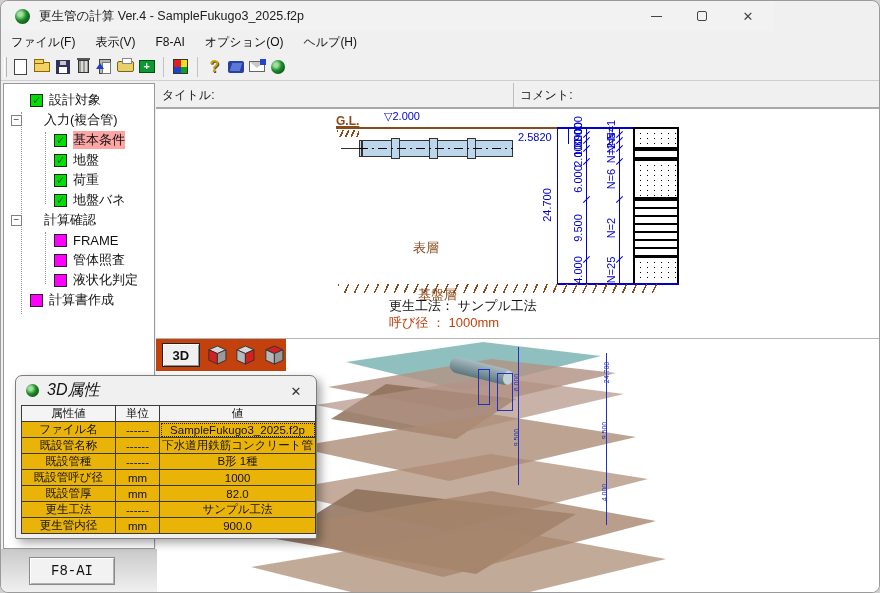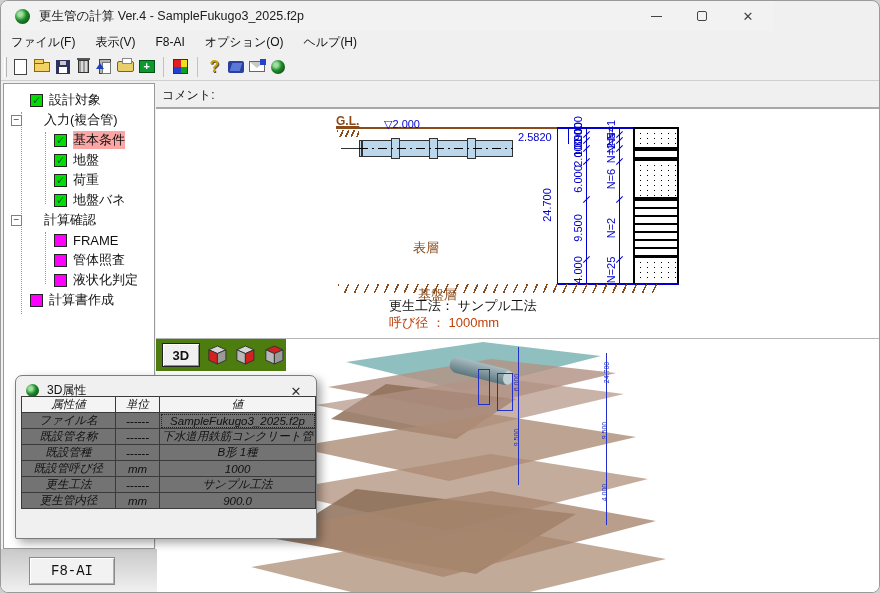--- a/index.html
+++ b/index.html
@@ -85,40 +85,40 @@
   .brown { color:#8a4a1a; }
   .dimtext { font-size:11px; color:#0000d0; white-space:nowrap; }
   .rot { transform:rotate(-90deg); transform-origin:center center; text-align:center; }
   .vline { width:1px; background:#0000d0; }
   .tick { width:9px; height:1px; background:#0000d0; transform:rotate(-45deg); }
   .pat-dots { background-image:radial-gradient(#000 0.8px, transparent 0.9px); background-size:7px 5px; background-position:2px 2px; }
   .pat-lines { background-image:repeating-linear-gradient(to bottom, #000 0 2px, transparent 2px 8px); }
 
   
   #view-pane { position:absolute; left:155px; top:337px; width:725px; height:256px; background:#fff; border-top:1px solid #b5b5b5; overflow:hidden; }
-  #view-toolbar { position:absolute; left:0; top:0; width:130px; height:32px; background:#4d7c0f; display:flex; align-items:center; gap:6px; padding-left:6px; }
+  #view-toolbar { position:absolute; left:0; top:0; width:130px; height:32px; background:#c2410c; display:flex; align-items:center; gap:6px; padding-left:6px; }
   #btn3d { width:38px; height:24px; background:#f0f0f0; border:1px solid #222; box-shadow:inset 1px 1px 0 #fff, inset -1px -1px 0 #909090;
            font-size:13px; font-weight:bold; display:flex; align-items:center; justify-content:center; }
   .cube { width:23px; height:23px; }
   .plane { position:absolute; left:0; top:0; width:725px; height:256px; }
   .pipe3d { position:absolute; left:293px; top:24px; width:64px; height:16px; border-radius:8px;
             background:linear-gradient(to bottom,#a9bcc2,#5c767e); transform:rotate(14deg); }
   .pipe3d:after { content:""; position:absolute; right:-1px; top:1px; width:10px; height:14px; border-radius:50%; background:#c2d2d6; }
   .bluebox { position:absolute; border:1px solid #2230c8; }
   .v3line { position:absolute; width:1px; background:#2230c8; }
   .tinylab { position:absolute; font-size:7px; color:#2230c8; transform:rotate(-90deg); white-space:nowrap; }
 
   
   #dialog { position:absolute; left:14px; top:374px; width:302px; height:164px; background:#f0f0f0;
             border:1px solid #7c7c7c; border-radius:7px 7px 2px 2px; box-shadow:4px 4px 10px rgba(0,0,0,.35); }
   #dlg-title { position:absolute; left:0; top:0; width:100%; height:28px; display:flex; align-items:center; padding-left:10px; }
   #dlg-icon { width:13px; height:13px; border-radius:50%;
               background:radial-gradient(circle at 35% 35%, #9fe0a0 0 15%, #1f8a2a 45%, #063d0c 95%); margin-right:8px; }
   #dlg-close { position:absolute; right:10px; top:5px; width:20px; height:20px; display:flex; align-items:center; justify-content:center; font-size:13px; color:#333; }
-  #dlg-table { position:absolute; left:5px; top:20px; border-collapse:collapse; background:#737373;font-style:italic; }
+  #dlg-table { position:absolute; left:5px; top:29px; border-collapse:collapse; background:#eab308; }
   #dlg-table td, #dlg-table th { border:1px solid #3a3a3a; font-size:11.5px; font-weight:normal;
             text-align:center; height:16px; padding:0 2px; white-space:nowrap; }
   #dlg-table th { background:#f4f4f4; }
   .c1 { width:96px; } .c2 { width:46px; } .c3 { width:146px; }
   .focuscell { outline:1px dotted #222; outline-offset:-2px; }
 </style>
 </head>
 <body>
 
 <div id="app">
@@ -236,40 +236,43 @@
       <span class="cb cb-mag"></span>
       <span>液状化判定</span>
     </div>
     <div class="trow ind1">
       <span class="cb cb-mag"></span>
       <span>計算書作成</span>
     </div>
   </div>
 
   <div id="hdr-fields">
+    <div class="hdr-cell" id="hdr-title">
+        <span>タイトル:</span>
+      </div>
     <div class="hdr-cell" id="hdr-comment">
         <span>コメント:</span>
       </div>
   </div>
 
   <div id="draw-pane">
     <span class="abs brown" style="left:180px; top:5px; font-size:12px; font-weight:bold; text-decoration:underline;">G.L.</span>
     <div class="abs" style="left:181px; top:21px; width:22px; height:7px; background:repeating-linear-gradient(115deg,#8a4a1a 0 1.5px,transparent 1.5px 5px);"></div>
     <div class="abs" style="left:180px; top:18px; width:221px; height:2px; background:#8a4a1a;"></div>
     <div class="abs" style="left:401px; top:18px; width:78px; height:2px; background:#0000d0;"></div>
 
     <div class="abs" style="left:185px; top:39px; width:18px; height:1px; background:#333;"></div>
     <div class="abs" style="left:203px; top:31px; width:154px; height:17px; background:#bcd6ec; border:1px solid #333;"></div>
     <div class="abs" style="left:205px; top:31px; width:2px; height:17px; background:#333;"></div>
     <div class="abs" style="left:235px; top:29px; width:9px; height:21px; background:#bcd6ec; border:1px solid #333;"></div>
     <div class="abs" style="left:273px; top:29px; width:9px; height:21px; background:#bcd6ec; border:1px solid #333;"></div>
     <div class="abs" style="left:311px; top:29px; width:9px; height:21px; background:#bcd6ec; border:1px solid #333;"></div>
     <div class="abs" style="left:203px; top:39px; width:154px; height:1px; background:repeating-linear-gradient(to right,#000 0 9px,transparent 9px 13px,#000 13px 15px,transparent 15px 19px);"></div>
 
-    <span class="abs dimtext" style="left:228px; top:9px;">▽2.000</span>
+    <span class="abs dimtext" style="left:228px; top:1px;">▽2.000</span>
     <span class="abs dimtext" style="left:362px; top:22px;">2.5820</span>
     <div class="abs vline" style="left:412px; top:20px; height:15px;"></div>
 
     <div class="abs vline" style="left:401px; top:19px; height:156px;"></div>
     <span class="abs dimtext rot" style="left:368px; top:90px; width:46px;">24.700</span>
 
     <div class="abs vline" style="left:430px; top:19px; height:156px;"></div>
     <span class="abs dimtext rot" style="left:402px; top:15px; width:40px;">1.000</span>
     <span class="abs dimtext rot" style="left:402px; top:21px; width:40px;">0.900</span>
     <span class="abs dimtext rot" style="left:402px; top:28px; width:40px;">1.300</span>
@@ -359,21 +362,21 @@
       </svg>
     </div>
   </div>
 
   <div id="lowerleft"></div>
   <div id="f8ai-btn">F8-AI</div>
 
   <div id="dialog">
     <div id="dlg-title">
       <span id="dlg-icon"></span>
-      <span style="font-size:12px;">3D属性</span>
+      <span style="font-size:16px;font-style:italic;">3D属性</span>
     </div>
     <div id="dlg-close">
         <span>✕</span>
       </div>
     <table id="dlg-table">
       <tbody>
           <tr>
         <th class="c1">属性値</th>
         <th class="c2">単位</th>
         <th class="c3">値</th>
@@ -392,20 +395,25 @@
         <td>既設管種</td>
         <td>------</td>
         <td>B形 1種</td>
       </tr>
       <tr>
         <td>既設管呼び径</td>
         <td>mm</td>
         <td>1000</td>
       </tr>
       <tr>
+        <td>既設管厚</td>
+        <td>mm</td>
+        <td>82.0</td>
+      </tr>
+      <tr>
         <td>更生工法</td>
         <td>------</td>
         <td>サンプル工法</td>
       </tr>
       <tr>
         <td>更生管内径</td>
         <td>mm</td>
         <td>900.0</td>
       </tr>
     </tbody>

